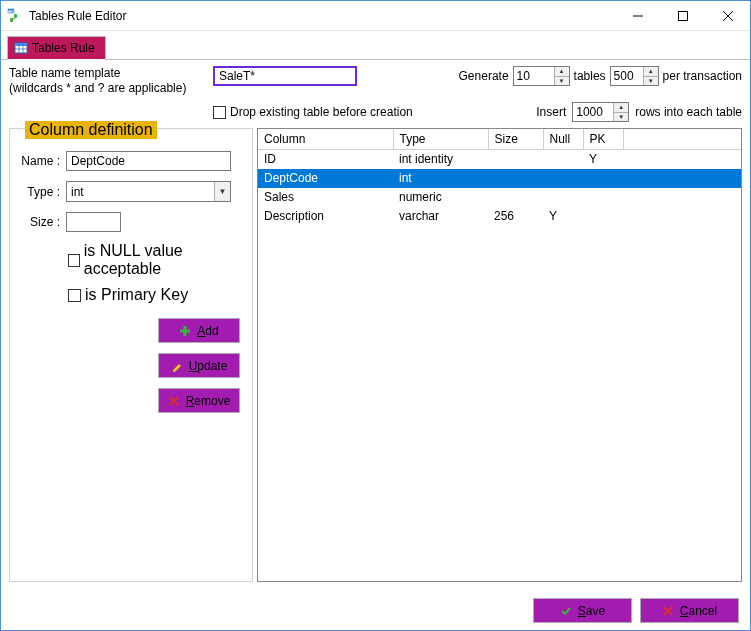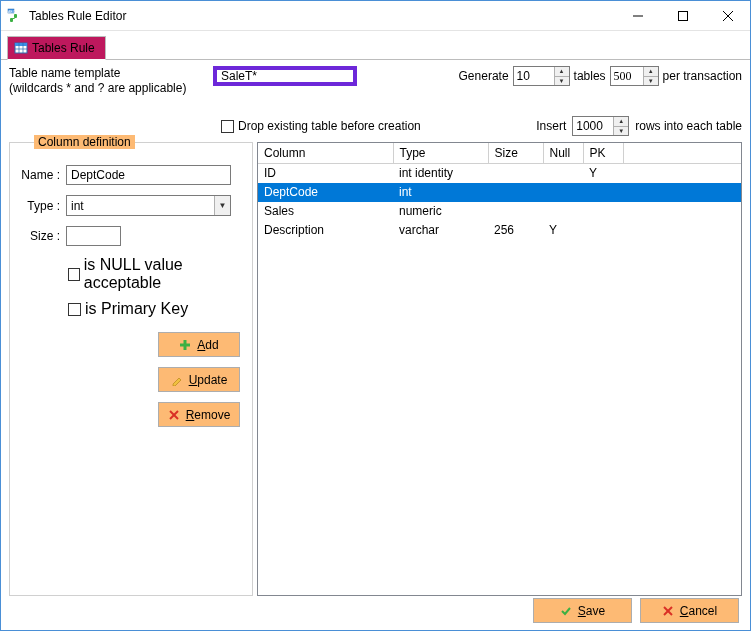--- a/index.html
+++ b/index.html
@@ -62,21 +62,21 @@
 }
 .row1 {
   display: flex;
   align-items: flex-start;
   gap: 8px;
   margin-bottom: 2px;
 }
 .left-label { width: 196px; font-size: 12px; line-height: 15px; }
 .tmpl-input {
   width: 144px; height: 20px;
-  border: 4px solid #6d28d9;
+  border: 2px solid #6d28d9;
   padding: 1px 4px;
   font-size: 12px;
 }
 .gen-block {
   display: flex;
   align-items: center;
   gap: 4px;
   margin-left: auto;
 }
 .gen-block .lbl { font-size: 12px; }
@@ -102,22 +102,22 @@
   font-size: 6px;
   display: flex; align-items: center; justify-content: center;
   background: #f0f0f0;
   color: #333;
   border-bottom: 1px solid #b0b0b0;
 }
 .spin .arrows span:last-child { border-bottom: none; }
 
 .row2 {
   display: flex;
-  gap: 16px;
-  margin-top: 20px;
+  gap: 8px;
+  margin-top: 6px;
 }
 .row2 .spacer1 { width: 196px; }
 .chk-row {
   display: flex; align-items: center; gap: 4px;
   font-size: 12px;
 }
 .chk {
   width: 13px; height: 13px;
   border: 1px solid #333;
   background: #fff;
@@ -135,24 +135,24 @@
 }
 .col-def {
   width: 244px;
   border: 1px solid #d0d0d0;
   position: relative;
   padding: 12px 8px 8px 8px;
   height: 454px;
 }
 .col-def .legend {
   position: absolute;
-  top: -8px; left: 24px;
-  background: #fdba74;
+  top: -8px; left: 15px;
+  background: #eab308;
   padding: 0 4px;
-  font-size: 12px;
+  font-size: 16px;
   color: #000;
 }
 .form-row {
   display: flex;
   align-items: center;
   margin: 10px 0;
 }
 .form-row label {
   width: 48px;
   text-align: right;
@@ -192,21 +192,21 @@
 }
 .btn-stack {
   display: flex; flex-direction: column;
   gap: 10px;
   margin: 14px 0 0 140px;
   width: 82px;
 }
 .btn {
   height: 25px;
   border: 1px solid #adadad;
-  background: #fdba74;
+  background: #a21caf;
   display: flex;
   align-items: center;
   justify-content: center;
   gap: 6px;
   font-size: 12px;
   padding: 0 4px;
 }
 .btn .u { text-decoration: underline; }
 .btn svg { flex-shrink: 0; }
 
@@ -308,21 +308,21 @@
       <span class="lbl">Generate</span>
       <div class="spin">
         <input value="10" style="">
         <div class="arrows">
             <span>▲</span>
             <span>▼</span>
           </div>
       </div>
       <span class="lbl">tables</span>
       <div class="spin">
-        <input style="width: 32px; font-family: Liberation Serif, serif;" value="500">
+        <input style="width: 32px;" value="500">
         <div class="arrows">
             <span>▲</span>
             <span>▼</span>
           </div>
       </div>
       <span class="lbl">per transaction</span>
     </div>
   </div>
 
   <div class="row2">

